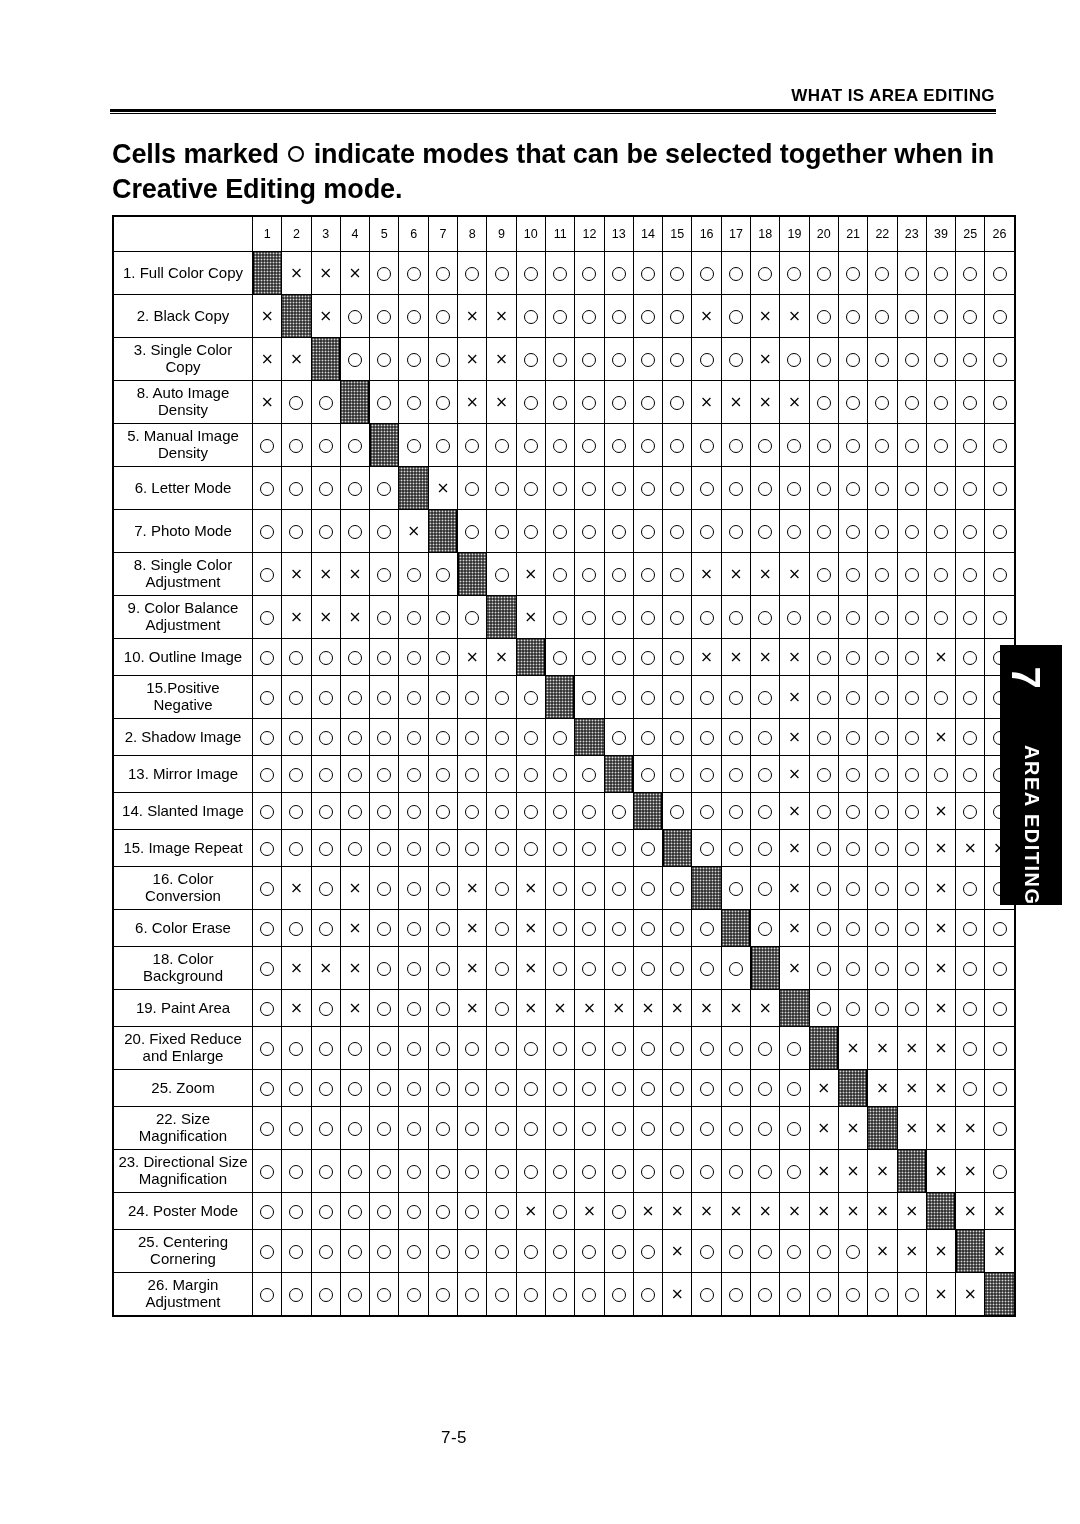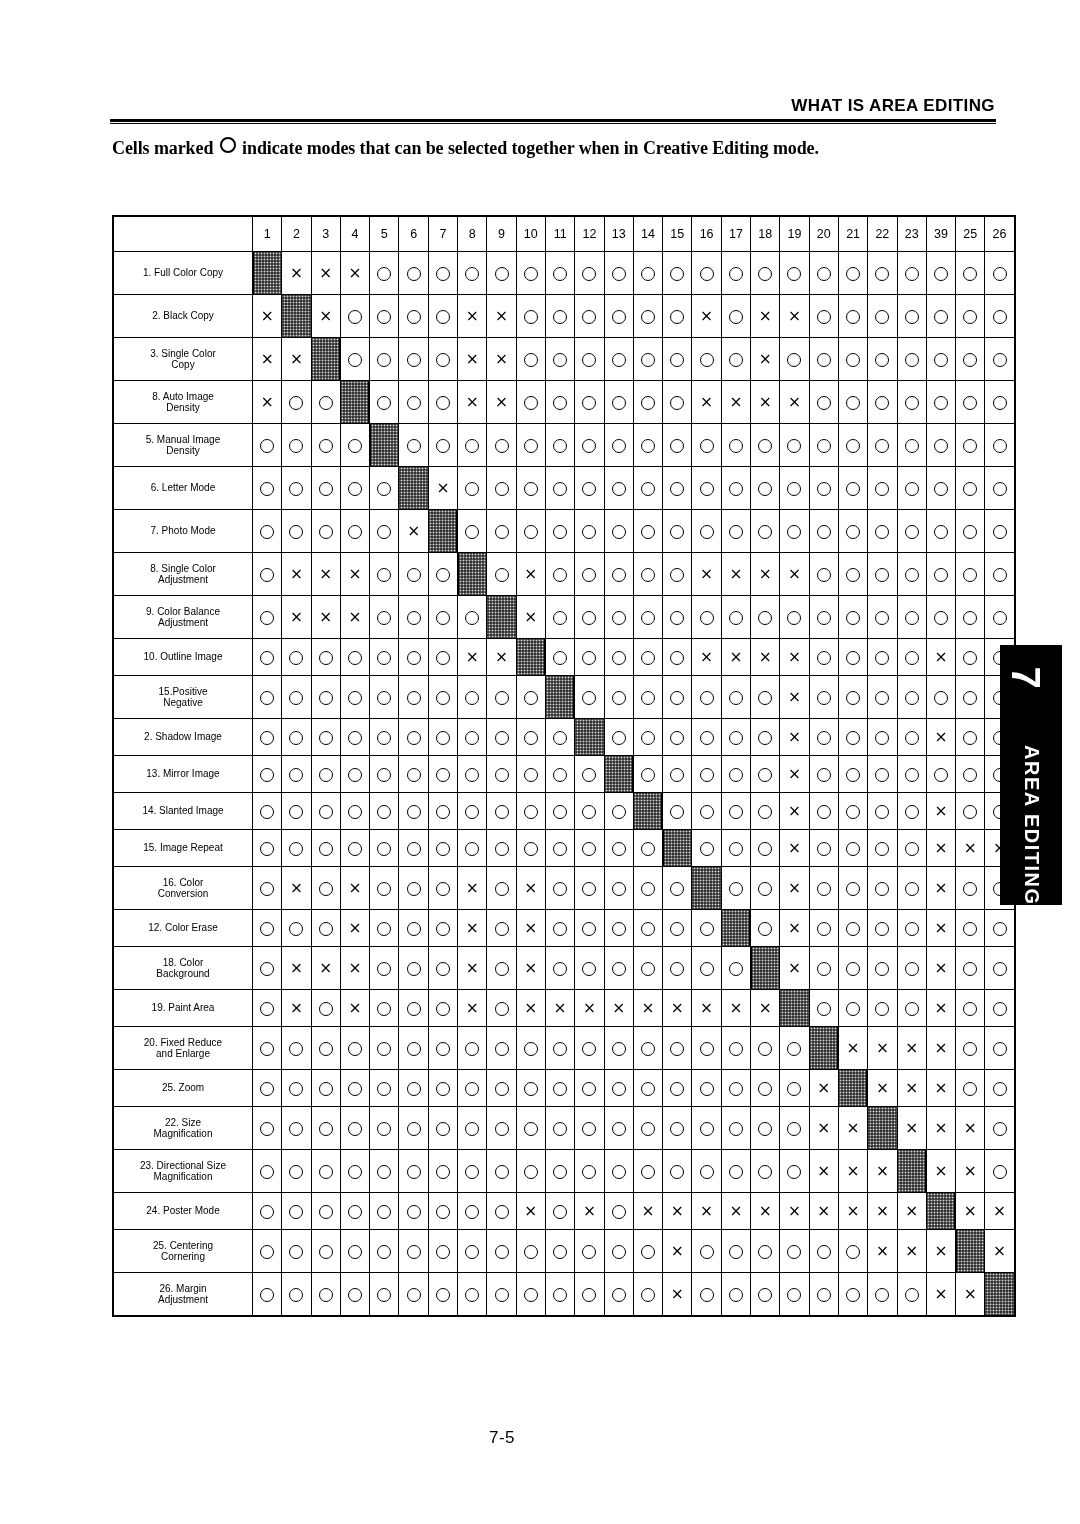--- a/index.html
+++ b/index.html
@@ -13,21 +13,21 @@
     position: relative;
     font-family: "Liberation Sans", sans-serif;
     color: #000000;
     overflow: hidden;
   }
 
   
   #header-area {
     position: absolute;
     left: 110px;
-    top: 96px;
+    top: 86px;
     width: 886px;
   }
   #header-title {
     text-align: right;
     font-size: 17px;
     font-weight: bold;
     letter-spacing: 0.4px;
     padding-right: 1px;
     padding-bottom: 3px;
   }
@@ -40,25 +40,24 @@
     background: #000;
     margin-top: 1px;
   }
 
   
   #intro-text {
     position: absolute;
     left: 112px;
     top: 137px;
     width: 900px;
-    font-size: 18px;
+    font-size: 27px;
     font-weight: bold;
     line-height: 1.28;
     letter-spacing: -0.1px;
-    font-family: Liberation Serif, serif;
   }
   .circle-inline {
     display: inline-block;
     width: 12px;
     height: 12px;
     border: 2px solid #000;
     border-radius: 50%;
     vertical-align: 1px;
     margin: 0 2px;
   }
@@ -99,21 +98,21 @@
     border-left: 1px solid #000;
     border-right: 1px solid #000;
     border-bottom: 2.5px solid #000;
   }
   th.corner-cell {
     border-bottom: 2.5px solid #000;
     border-right: 2.5px solid #000;
   }
   td.row-label {
     width: 138px;
-    font-size: 10px;
+    font-size: 15px;
     text-align: left;
     padding-left: 9px;
     line-height: 1.12;
     border-right: 2.5px solid #000;
     white-space: pre-line;
   }
   td.cell {
     width: 28.3px;
     font-size: 15px;
     line-height: 1;
@@ -181,21 +180,20 @@
 
   
   #page-number {
     position: absolute;
     left: 0;
     top: 1428px;
     width: 908px;
     text-align: center;
     font-size: 17px;
     letter-spacing: 0.5px;
-    padding-left: 48px;
   }
 </style>
 </head>
 <body>
 
 <div id="header-area">
   <div id="header-title">WHAT IS AREA EDITING</div>
   <div id="header-rule"></div>
   <div id="header-rule-thin"></div>
 </div>
@@ -705,21 +703,21 @@
           <td class="cell"><span class="mark-x">×</span></td>
           <td class="cell"><span class="mark-o"></span></td>
           <td class="cell"><span class="mark-o"></span></td>
           <td class="cell"><span class="mark-o"></span></td>
           <td class="cell"><span class="mark-o"></span></td>
           <td class="cell"><span class="mark-x">×</span></td>
           <td class="cell"><span class="mark-o"></span></td>
           <td class="cell"><span class="mark-o"></span></td>
         </tr>
         <tr class="r-short">
-          <td class="row-label">12. Color Erase</td>
+          <td class="row-label">6. Color Erase</td>
           <td class="cell"><span class="mark-o"></span></td>
           <td class="cell"><span class="mark-o"></span></td>
           <td class="cell"><span class="mark-o"></span></td>
           <td class="cell"><span class="mark-x">×</span></td>
           <td class="cell"><span class="mark-o"></span></td>
           <td class="cell"><span class="mark-o"></span></td>
           <td class="cell"><span class="mark-o"></span></td>
           <td class="cell"><span class="mark-x">×</span></td>
           <td class="cell"><span class="mark-o"></span></td>
           <td class="cell"><span class="mark-x">×</span></td>

